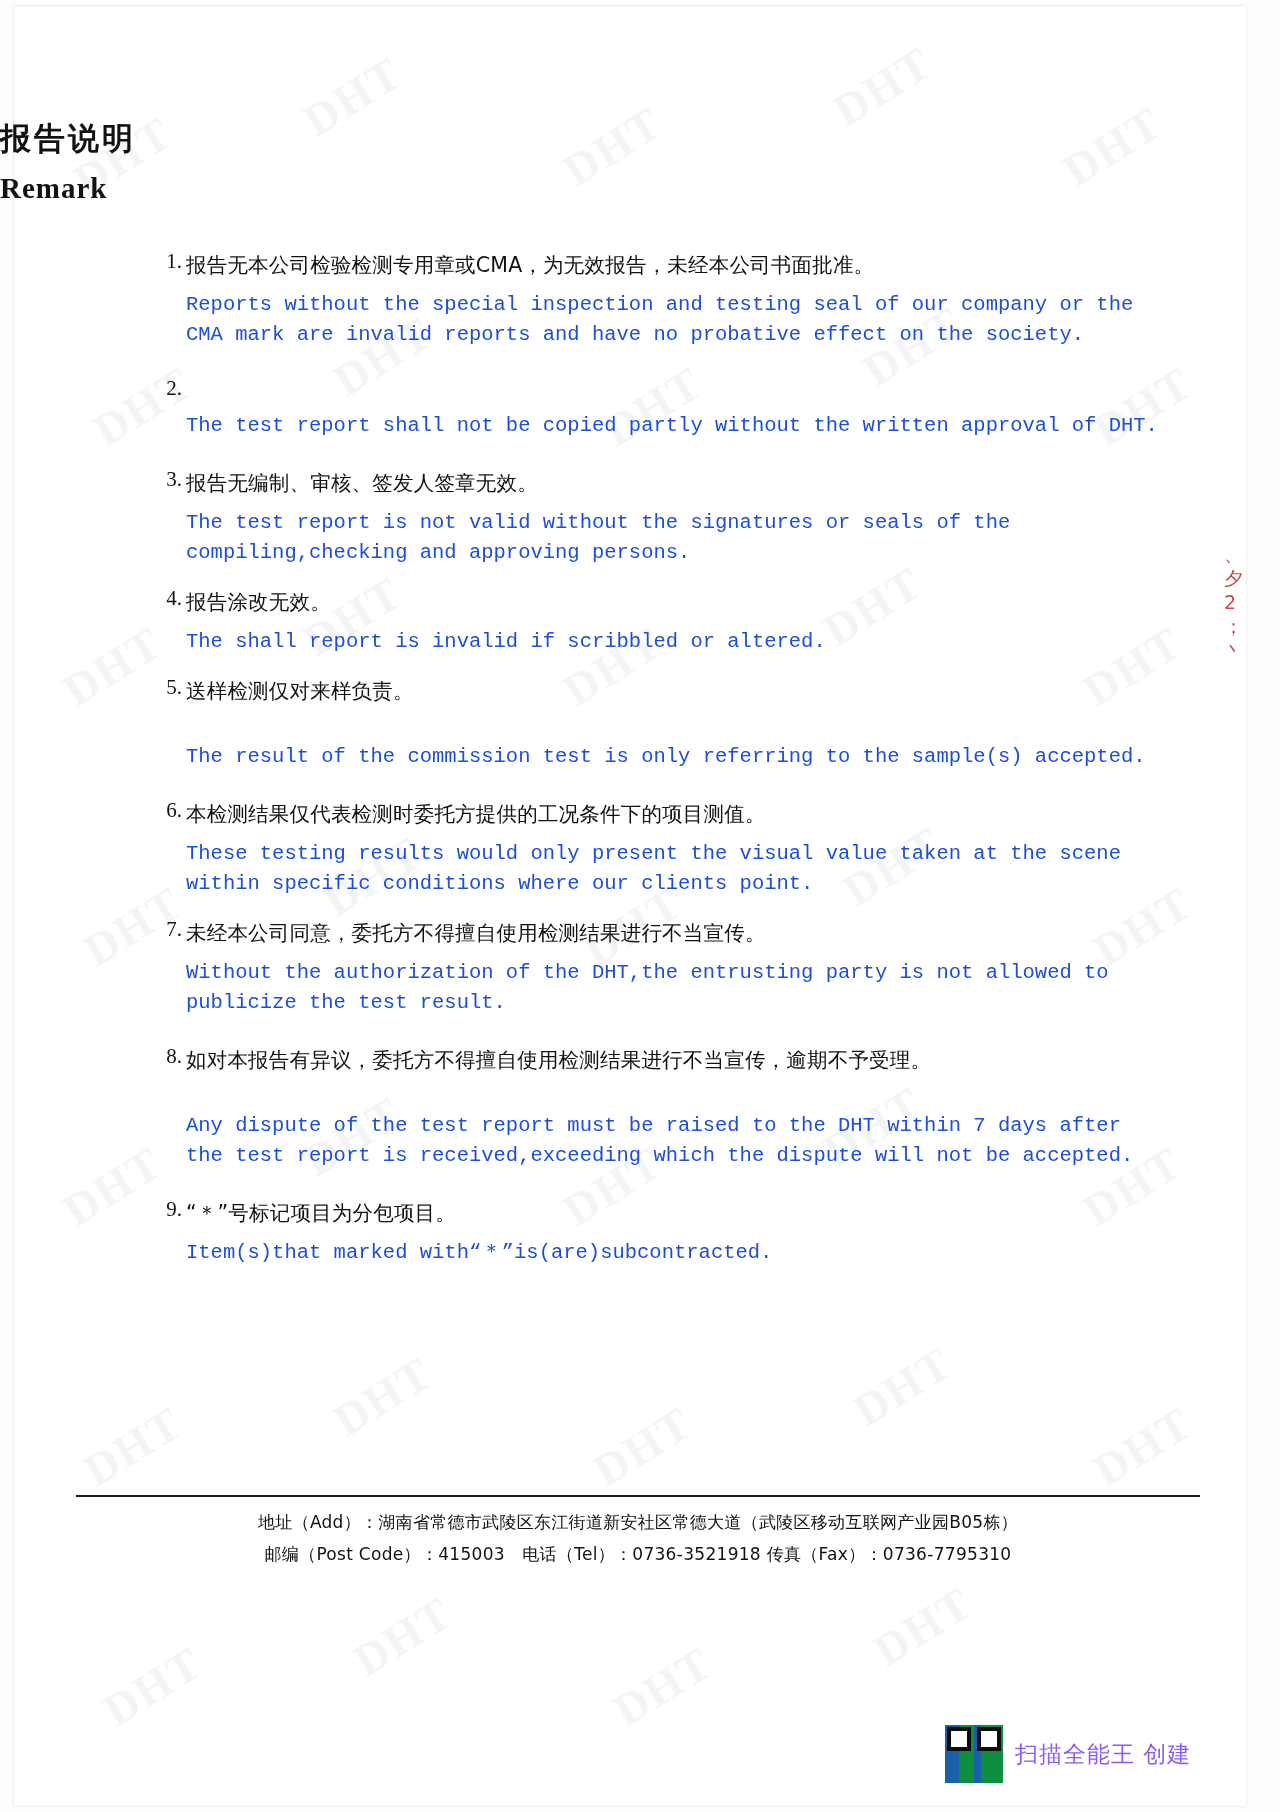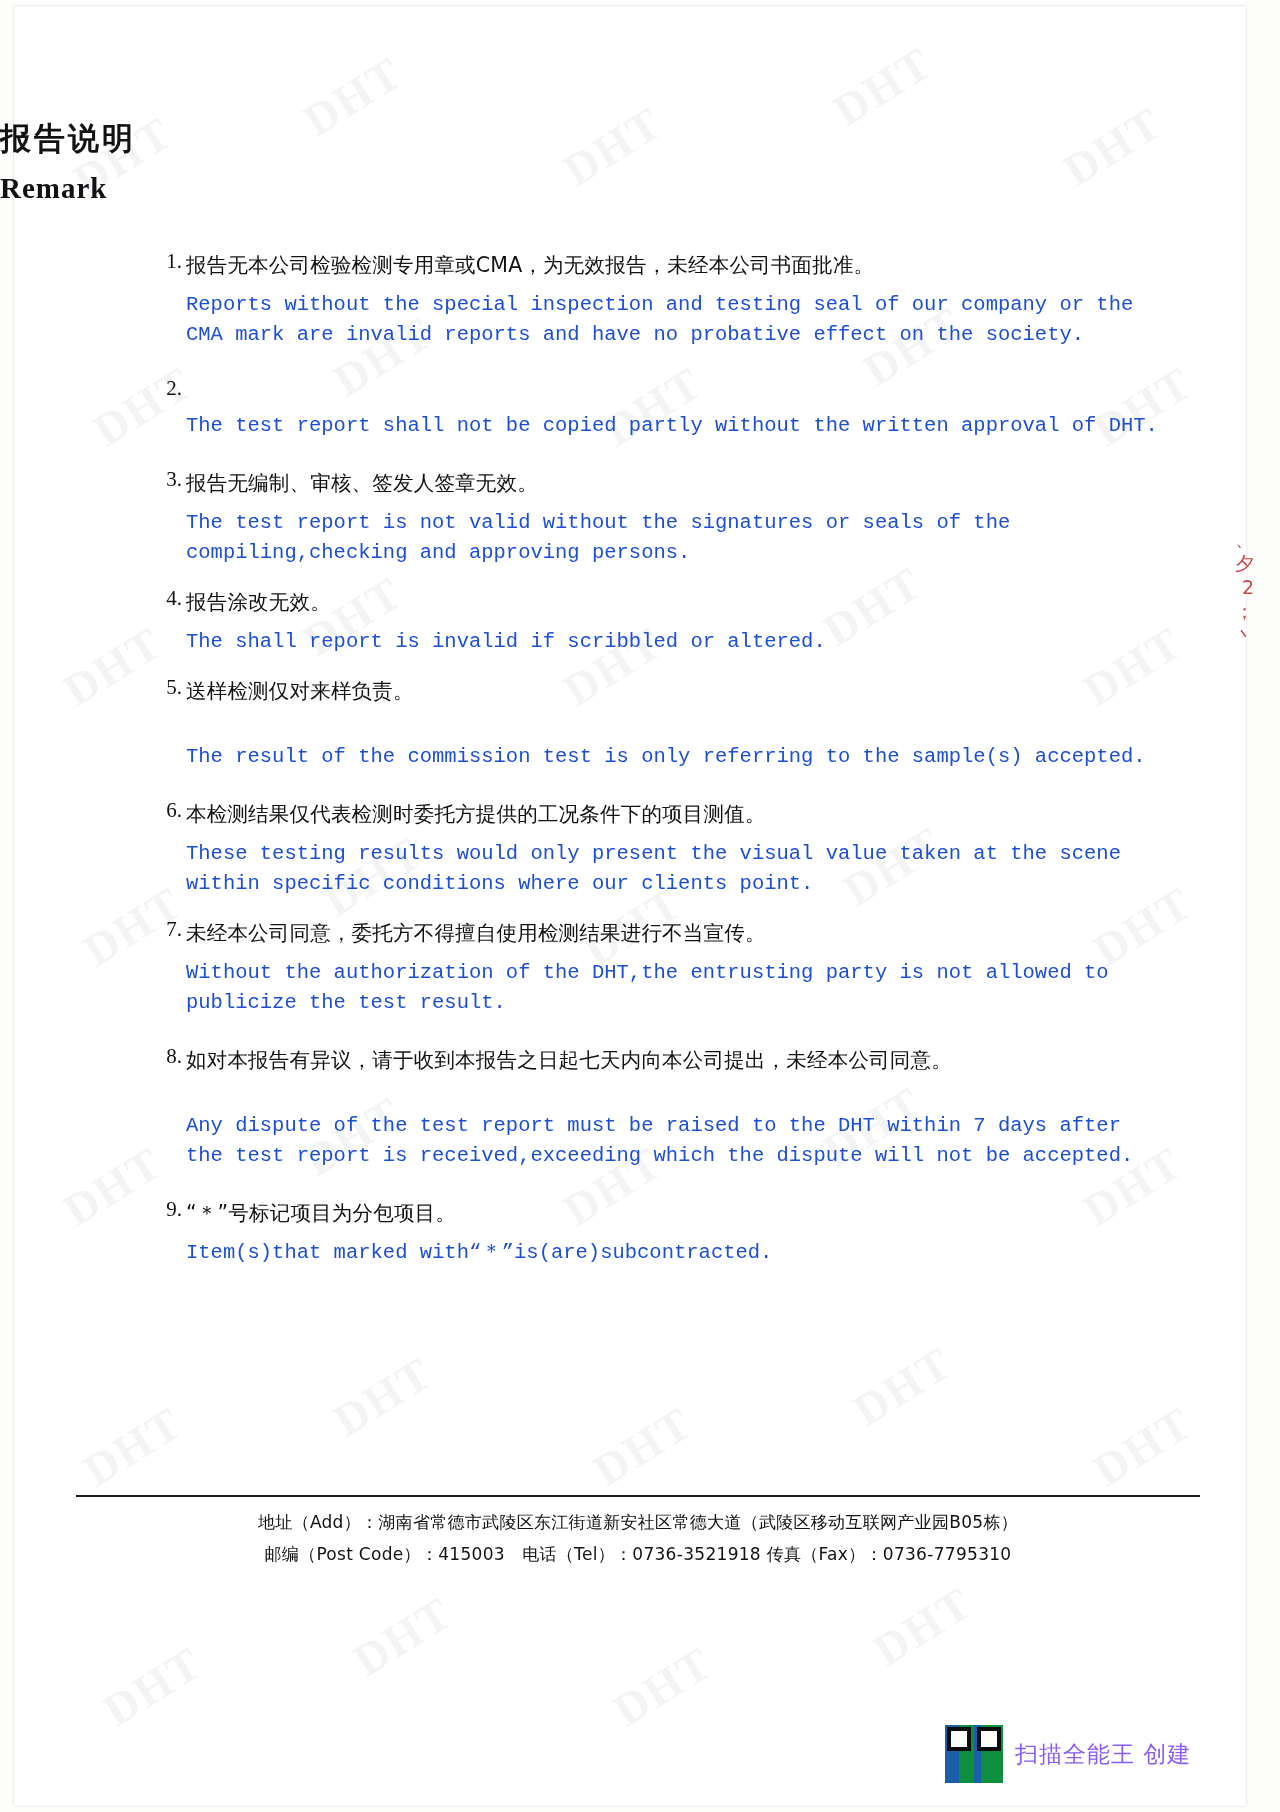--- a/index.html
+++ b/index.html
@@ -139,28 +139,28 @@
     color: #101214;
     margin-top: 10px;
     letter-spacing: 0.3px;
   }
   .footer-line.second { margin-top: 2px; }
 
   
   .stamp {
     position: absolute;
     right: 26px;
-    top: 527px;
+    top: 542px;
     width: 30px;
     height: 185px;
     color: #c0272d;
     font-family: "DejaVu Sans", sans-serif;
     font-size: 19px;
     line-height: 24px;
-    text-align: right;
+    text-align: left;
     opacity: 0.85;
     overflow: hidden;
   }
 
   
   .cam-badge {
     position: absolute;
     left: 945px;
     top: 1725px;
     display: flex;
@@ -283,21 +283,21 @@
       </div>
 
       <div class="item sp-a">
         <div class="item-num">7.</div>
         <div class="line-cn">未经本公司同意，委托方不得擅自使用检测结果进行不当宣传。</div>
         <div class="line-en">Without the authorization of the DHT,the entrusting party is not allowed to publicize the test result.</div>
       </div>
 
       <div class="item sp-a">
         <div class="item-num">8.</div>
-        <div class="line-cn">如对本报告有异议，请于收到本报告之日起七天内向本公司提出，未经本公司同意。</div>
+        <div class="line-cn">如对本报告有异议，委托方不得擅自使用检测结果进行不当宣传，逾期不予受理。</div>
         <div class="gap-md"></div>
         <div class="line-en">Any dispute of the test report must be raised to the DHT within 7 days after the test report is received,exceeding which the dispute will not be accepted.</div>
       </div>
 
       <div class="item sp-c">
         <div class="item-num">9.</div>
         <div class="line-cn">“＊”号标记项目为分包项目。</div>
         <div class="line-en">Item(s)that marked with“＊”is(are)subcontracted.</div>
       </div>
 

